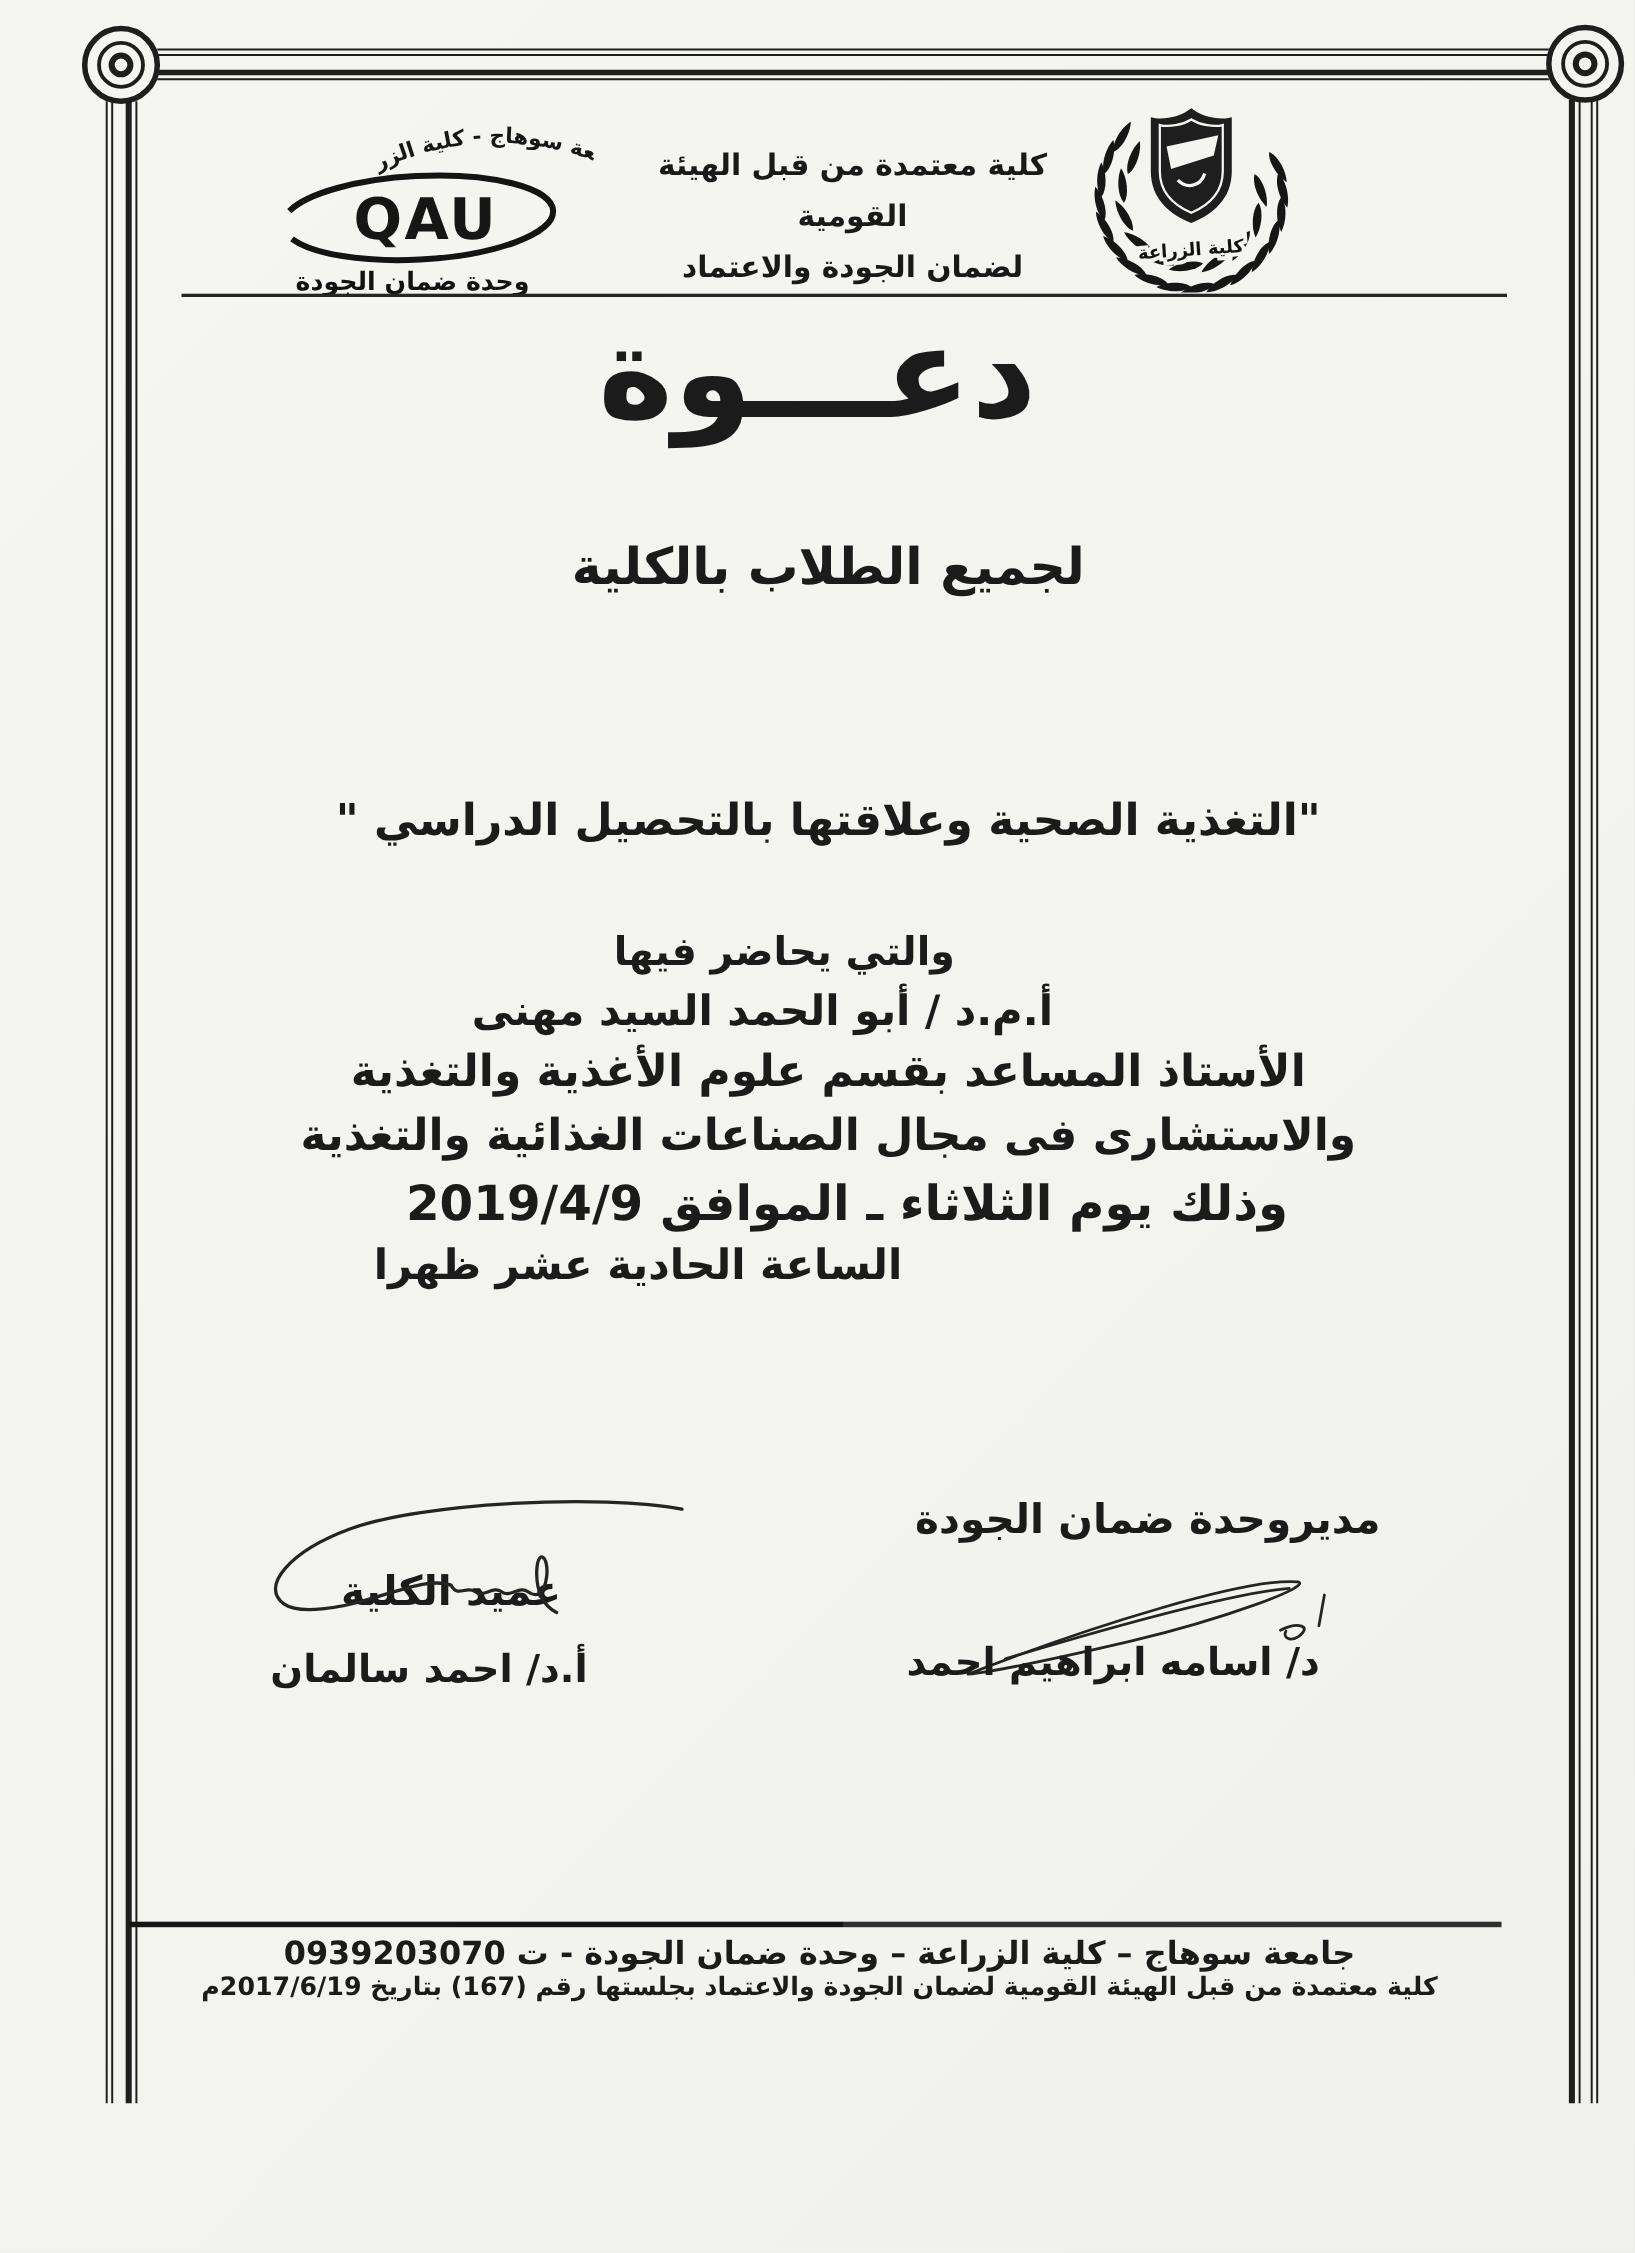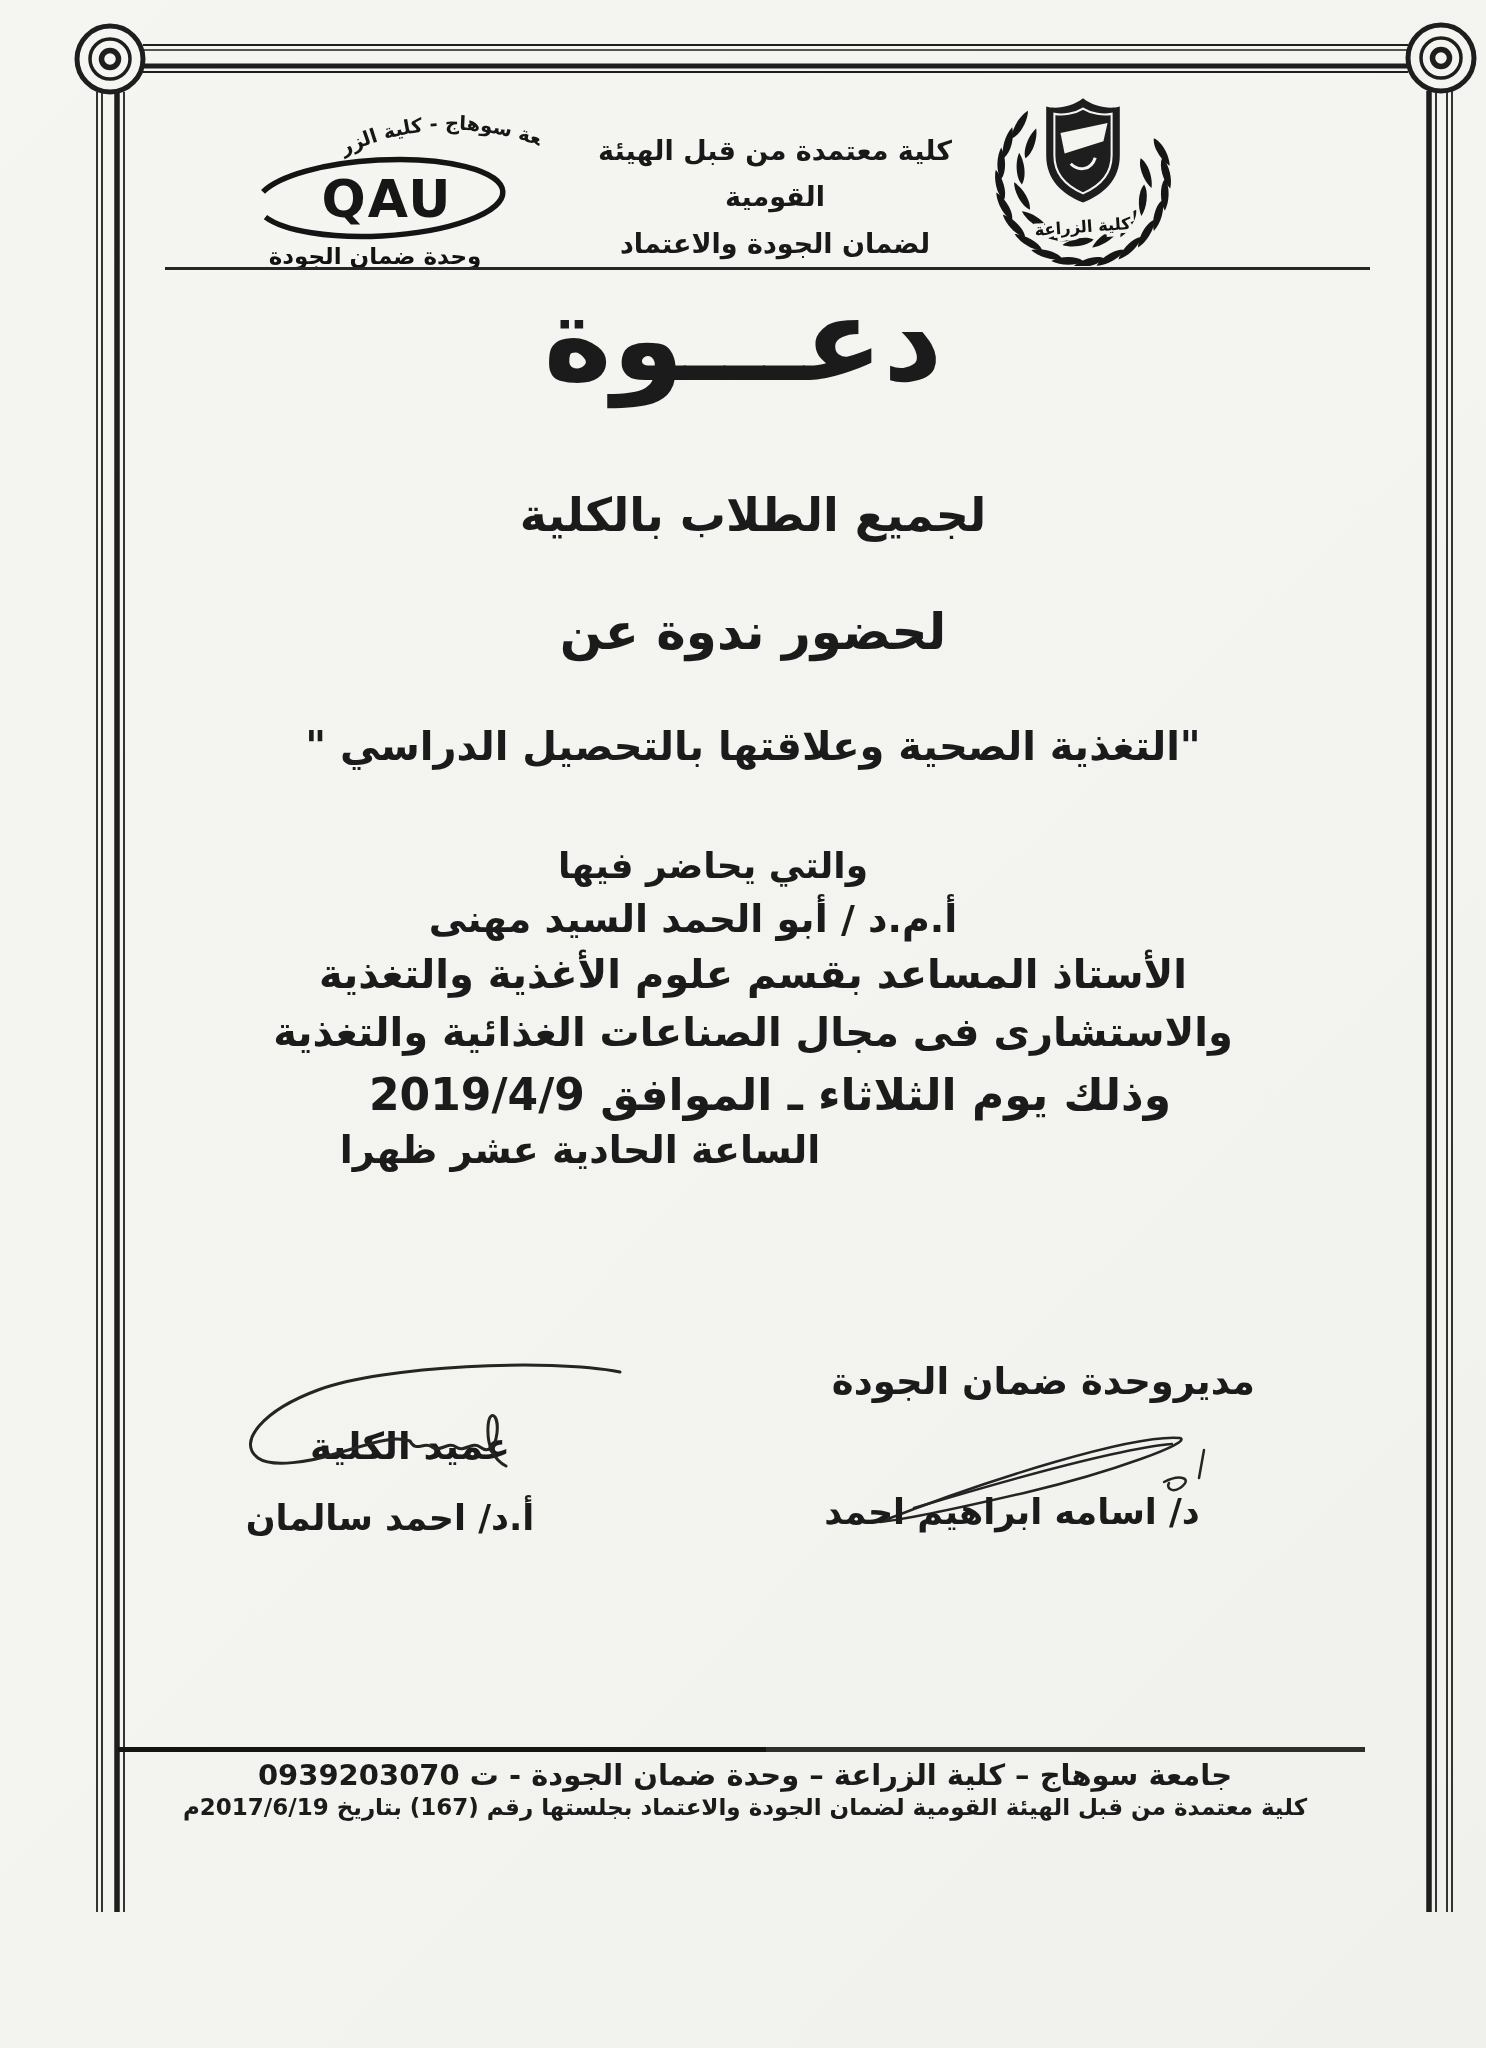--- a/index.html
+++ b/index.html
@@ -142,21 +142,20 @@
       <path d="M88,80 C 96,88 108,86 112,74" fill="none" stroke="#f4f4f1" stroke-width="3"></path>
     </g>
     <text x="100" y="147" text-anchor="middle" font-size="16" font-weight="bold" fill="#121212" stroke="#f3f3f0" stroke-width="7" paint-order="stroke" direction="rtl" font-family="DejaVu Sans, sans-serif" transform="rotate(-4 100 147)">كلية الزراعة</text>
   </svg>
 
   <div class="abs header-rule"></div>
 
   <div class="ln doc-title">دعـــوة</div>
 
   <div class="ln l-aud">لجميع الطلاب بالكلية</div>
-  <div class="ln l-pur">لحضور ندوة عن</div>
   <div class="ln l-sem">"التغذية الصحية وعلاقتها بالتحصيل الدراسي "</div>
   <div class="ln l-int">والتي يحاضر فيها</div>
   <div class="ln l-pos">الأستاذ المساعد بقسم علوم الأغذية والتغذية</div>
   <div class="ln l-nam">أ.م.د / أبو الحمد السيد مهنى</div>
   <div class="ln l-con">والاستشارى فى مجال الصناعات الغذائية والتغذية</div>
   <div class="ln l-dat">وذلك يوم الثلاثاء  ـ  الموافق  2019/4/9</div>
   <div class="ln l-tim">الساعة الحادية عشر ظهرا</div>
 
   <div class="ln sig-title-r">مديروحدة ضمان الجودة</div>
   <svg class="abs sig-svg-r" width="360" height="110" viewBox="0 0 360 110">

